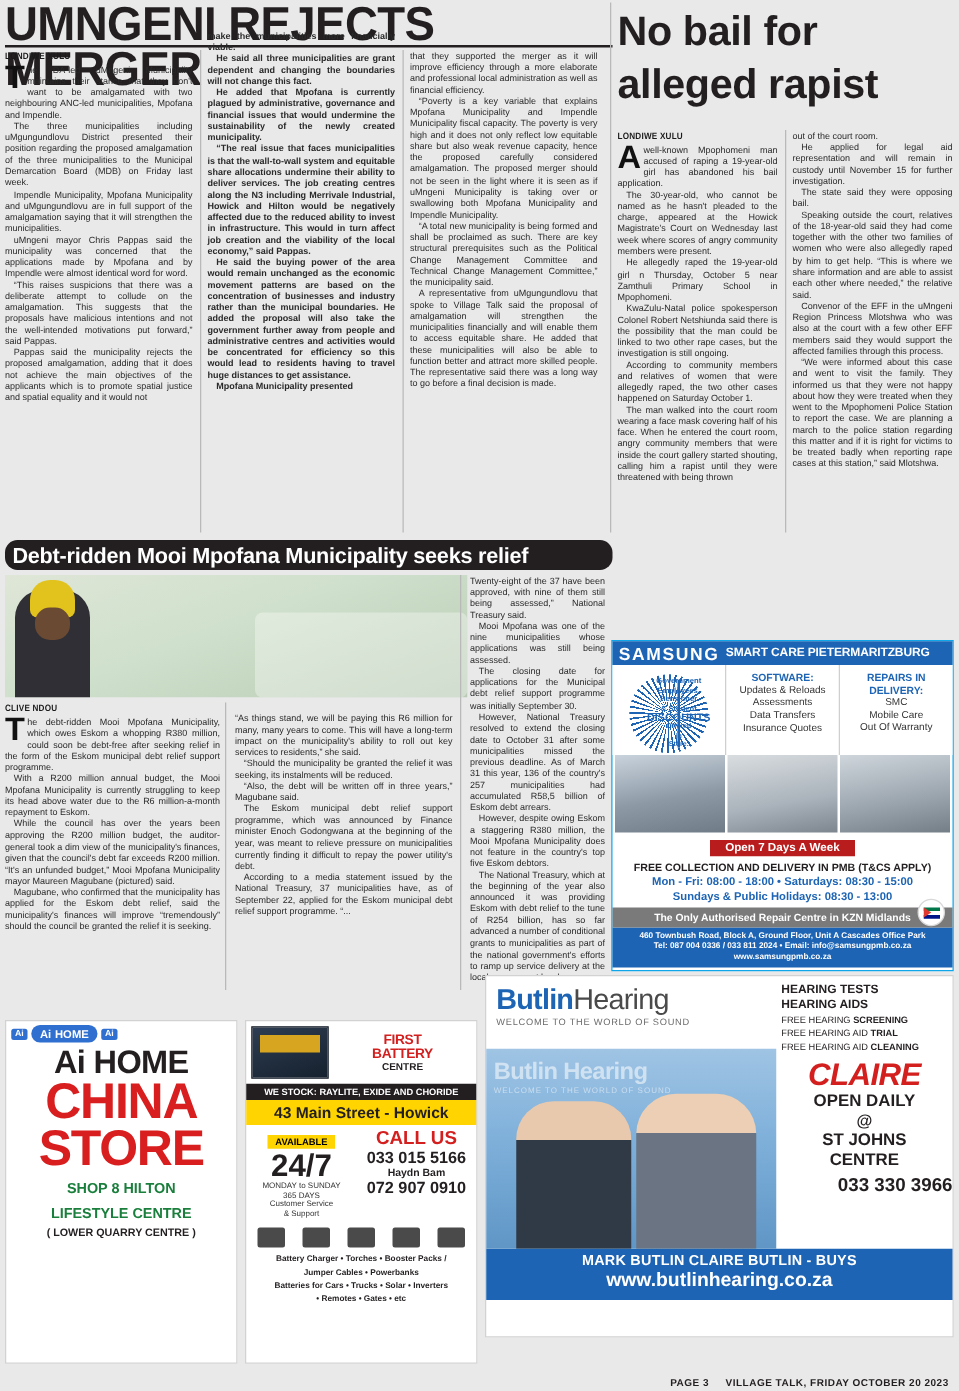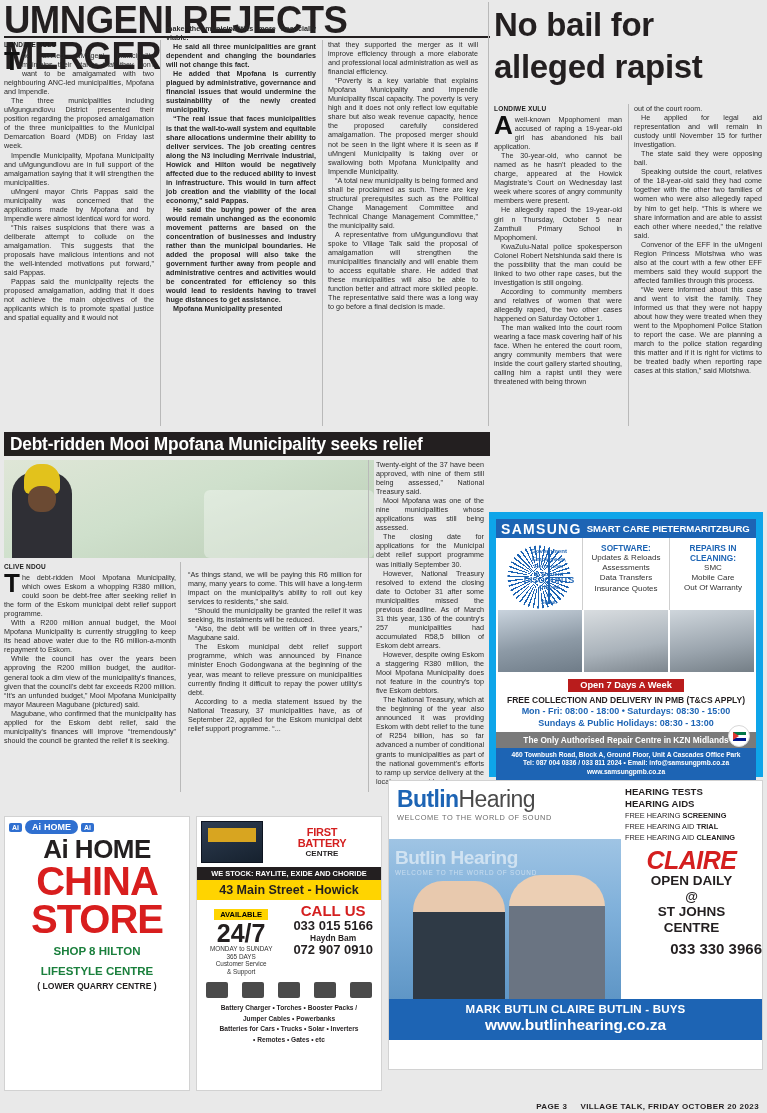--- a/index.html
+++ b/index.html
@@ -69,21 +69,21 @@
     transform: scaleX(.99); transform-origin: left center;
   }
 
   
   .photo { position: absolute; overflow: hidden; }
   .photo .sky { position:absolute; inset:0; background:linear-gradient(160deg,#dfe6d7 0%,#cfe0cc 45%,#b9cbb4 100%); }
 
   
   .samsung-ad {
     position: absolute; left: 489px; top: 512px; width: 274px; height: 265px;
-    background: #ffffff; border: 7px solid #0ea5e9;
+    background: #ffffff; border: 1px solid #0ea5e9;
   }
   .sam-top { background:#1d64b4; height:19px; display:flex; align-items:center; padding:0 5px; }
   .sam-logo { color:#fff; font-weight:bold; font-size:14px; letter-spacing:1.3px; font-family:"Liberation Sans",sans-serif;}
   .sam-sub  { color:#fff; font-weight:bold; font-size:9.6px; margin-left:5px; letter-spacing:-.1px;}
   .sam-cols { display:flex; height:72px; background:#fff; }
   .sam-c { flex:1; text-align:center; padding-top:5px; }
   .sam-c + .sam-c { border-left:1px solid #cfcfcf; }
   .sam-h { color:#1d64b4; font-weight:bold; font-size:8.3px; line-height:10px; }
   .sam-li { color:#333; font-size:8px; line-height:10.2px; }
   .burst {
@@ -240,21 +240,21 @@
 
   <div class="rcol2 body-col">
     <p class="first">out of the court room.</p>
     <p>He applied for legal aid representation and will remain in custody until November 15 for further investigation.</p>
     <p>The state said they were opposing bail.</p>
     <p>Speaking outside the court, relatives of the 18-year-old said they had come together with the other two families of women who were also allegedly raped by him to get help. “This is where we share information and are able to assist each other where needed,” the relative said.</p>
     <p>Convenor of the EFF in the uMngeni Region Princess Mlotshwa who was also at the court with a few other EFF members said they would support the affected families through this process.</p>
     <p>“We were informed about this case and went to visit the family. They informed us that they were not happy about how they were treated when they went to the Mpophomeni Police Station to report the case. We are planning a march to the police station regarding this matter and if it is right for victims to be treated badly when reporting rape cases at this station,” said Mlotshwa.</p>
   </div>
 
-  <div class="blackbar" style="left:4px; top:432px; width:486px; height:24px;">
+  <div class="blackbar" style="left:4px; top:432px; width:486px; height:24px;border-radius:10px;">
     <span>Debt-ridden Mooi Mpofana Municipality seeks relief</span>
   </div>
 
   <div class="photo" style="left:4px; top:460px; width:370px; height:98px;">
     <div class="sky"></div>
     <div style="position:absolute; left:8px; top:12px; width:60px; height:86px; background:#2f2f35; border-radius:22px 22px 0 0;"></div>
     <div style="position:absolute; left:20px; top:4px; width:36px; height:30px; background:#e2c21c; border-radius:16px 16px 6px 6px;"></div>
     <div style="position:absolute; left:24px; top:26px; width:28px; height:26px; background:#6b4a33; border-radius:12px;"></div>
     <div style="position:absolute; left:200px; top:30px; width:170px; height:68px; background:rgba(255,255,255,.35); border-radius:6px;"></div>
   </div>
@@ -307,21 +307,21 @@
       </div>
       <div class="sam-c">
         <div class="sam-h">SOFTWARE:</div>
         <div class="sam-li">Updates &amp; Reloads</div>
         <div class="sam-li">Assessments</div>
         <div class="sam-li">Data Transfers</div>
         <div class="sam-li">Insurance Quotes</div>
       </div>
       <div class="sam-c">
         <div class="sam-h">REPAIRS IN</div>
-        <div class="sam-h">CLEANING:</div>
+        <div class="sam-h">DELIVERY:</div>
         <div class="sam-li">SMC</div>
         <div class="sam-li">Mobile Care</div>
         <div class="sam-li">Out Of Warranty</div>
       </div>
     </div>
     <div class="sam-photos">
       <div class="ph1"></div>
       <div class="ph2"></div>
       <div class="ph3"></div>
     </div>

